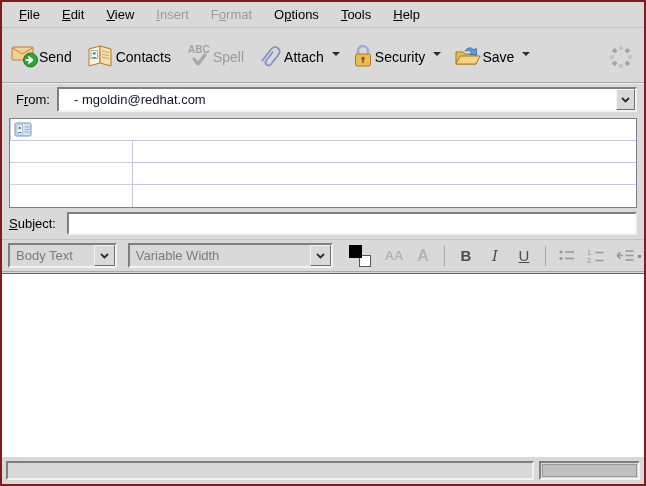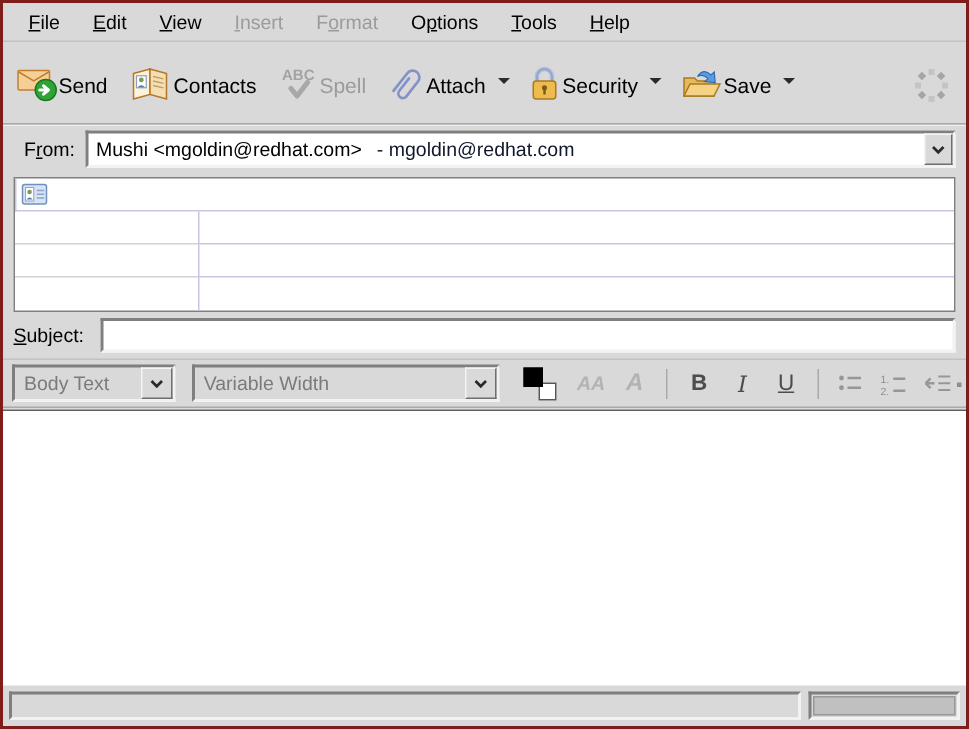--- a/index.html
+++ b/index.html
@@ -164,21 +164,21 @@
   }
   .color-picker .fgc {
     position:absolute; left:1px; top:0; width:13px; height:13px;
     background:#000; border:1px solid #000;
   }
 
   .fmt-btn {
     min-width:26px; height:24px; display:flex; align-items:center; justify-content:center;
     color:#4d4d4d; font-size:15px;
   }
-  .fmt-btn.ghost { color:#b3b3b3; font-weight:bold;font-style:italic; }
+  .fmt-btn.ghost { color:#b3b3b3; font-weight:bold; }
   .fmt-sep { width:1px; height:20px; background:#aaaaaa; margin:0 5px; }
   .b-btn { font-weight:bold; }
   .i-btn { font-style:italic; font-family:"DejaVu Serif", serif; }
   .u-btn { text-decoration:underline; }
   .overflow-dot {
     position:absolute; right:3px; top:15px; width:3px; height:3px; background:#8e8e8e;
   }
 
   
   .body-area {
@@ -307,21 +307,20 @@
         <span></span>
         <span></span>
         <span></span>
         <span></span>
     </div>
   </div>
 
   <div class="from-row">
     <span class="fr-label">F<span class="mn">r</span>om:</span>
     <div class="from-combo sunken">
-      <span class="identity">Mushi &lt;mgoldin@redhat.com&gt;</span>
       <span class="identity-sec">- mgoldin@redhat.com</span>
       <span class="combo-arrow-btn raised">
         <svg class="chev" width="9" height="6" viewBox="0 0 9 6">
             <path d="M1 1 L4.5 4.5 L8 1" fill="none" stroke="#2a2a2a" stroke-width="1.8"></path>
           </svg>
       </span>
     </div>
   </div>
 
   <div class="addr-widget">

